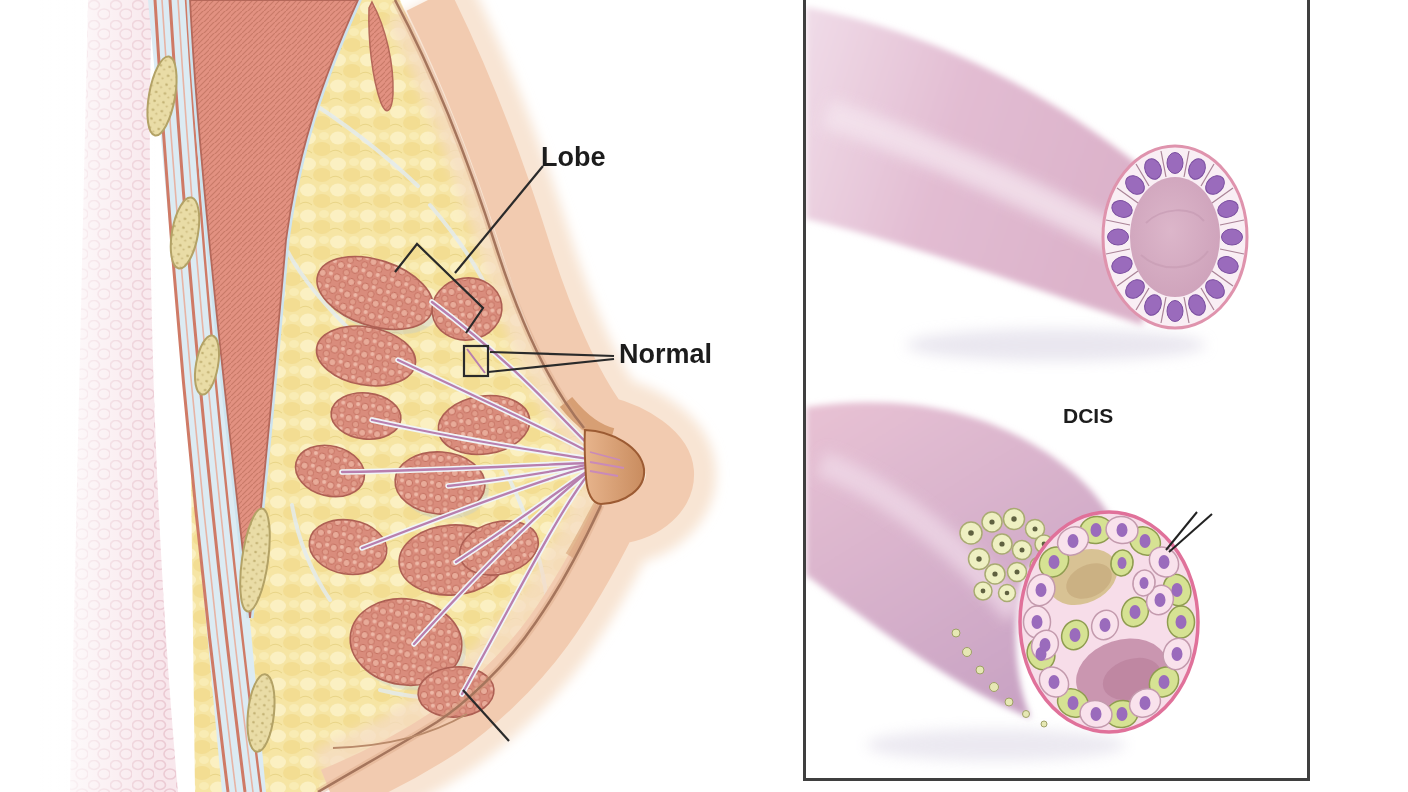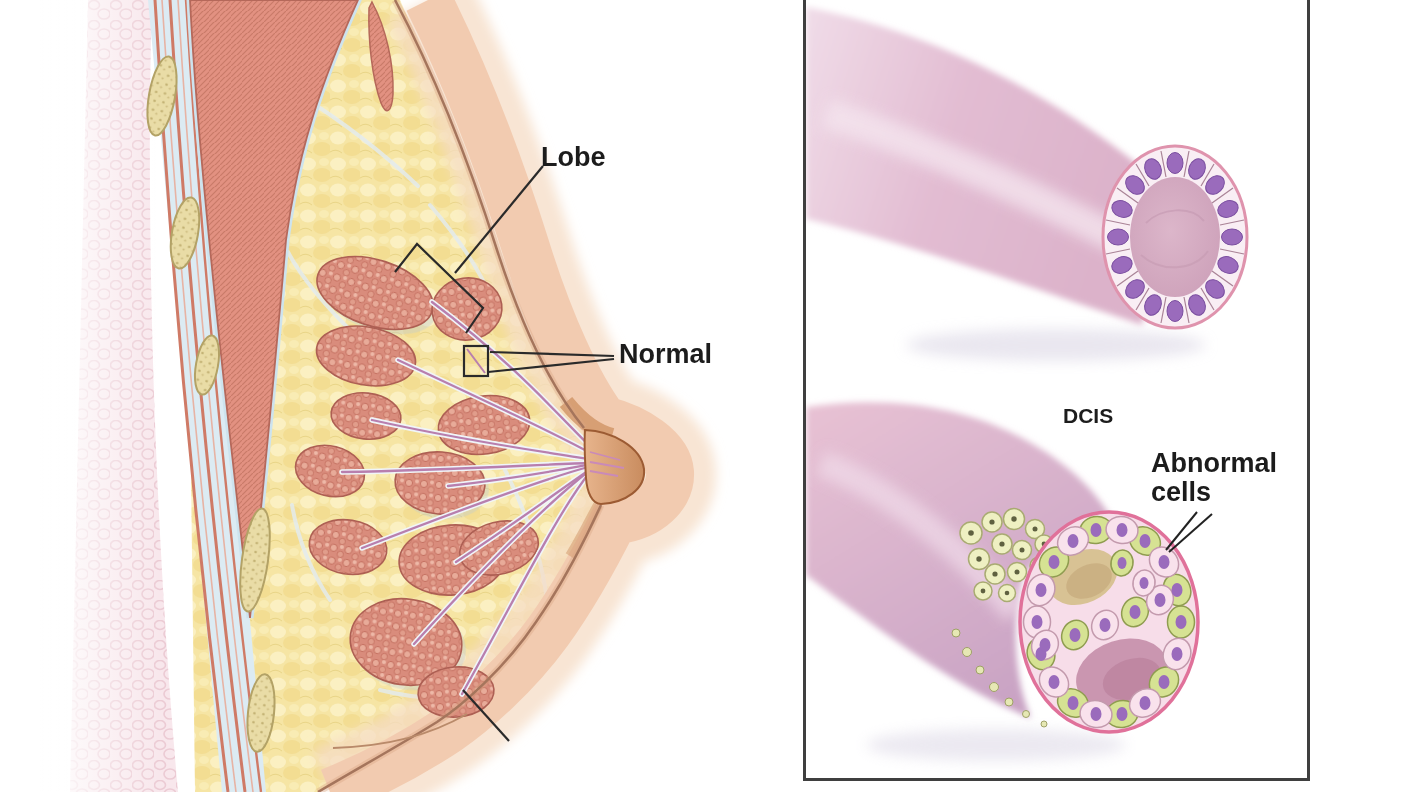--- a/index.html
+++ b/index.html
@@ -405,14 +405,13 @@
       <g stroke="#222222" stroke-width="2" fill="none">
         <path d="M391,519 L360,557"></path>
         <path d="M406,521 L363,559"></path>
       </g>
     </svg>
   </div>
 
   <div class="lbl w600" id="lbl-lobe">Lobe</div>
   <div class="lbl w600" id="lbl-ducts">Normal</div>
   <div class="lbl w700" id="lbl-dcis">DCIS</div>
-  <div class="lbl w600" id="lbl-abnormal">Abnormal cells</div>
 </div>
 
 </body></html>

